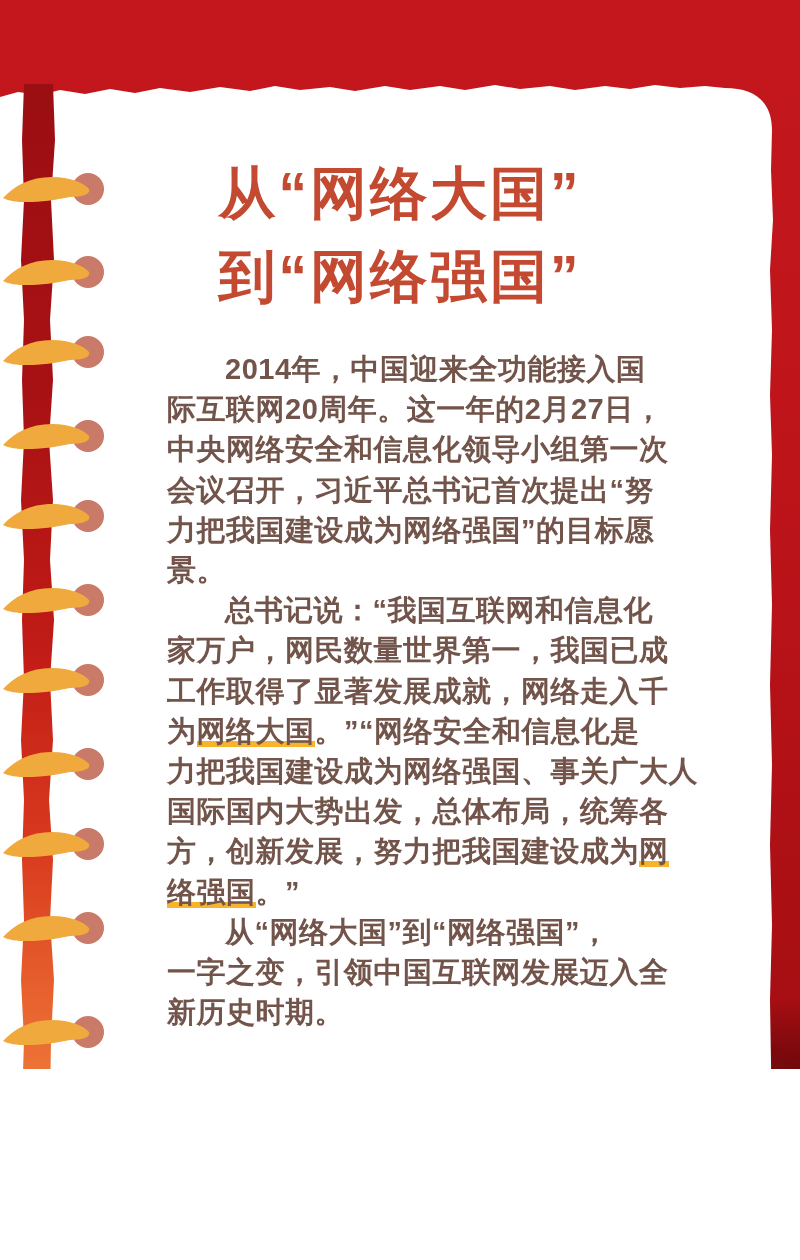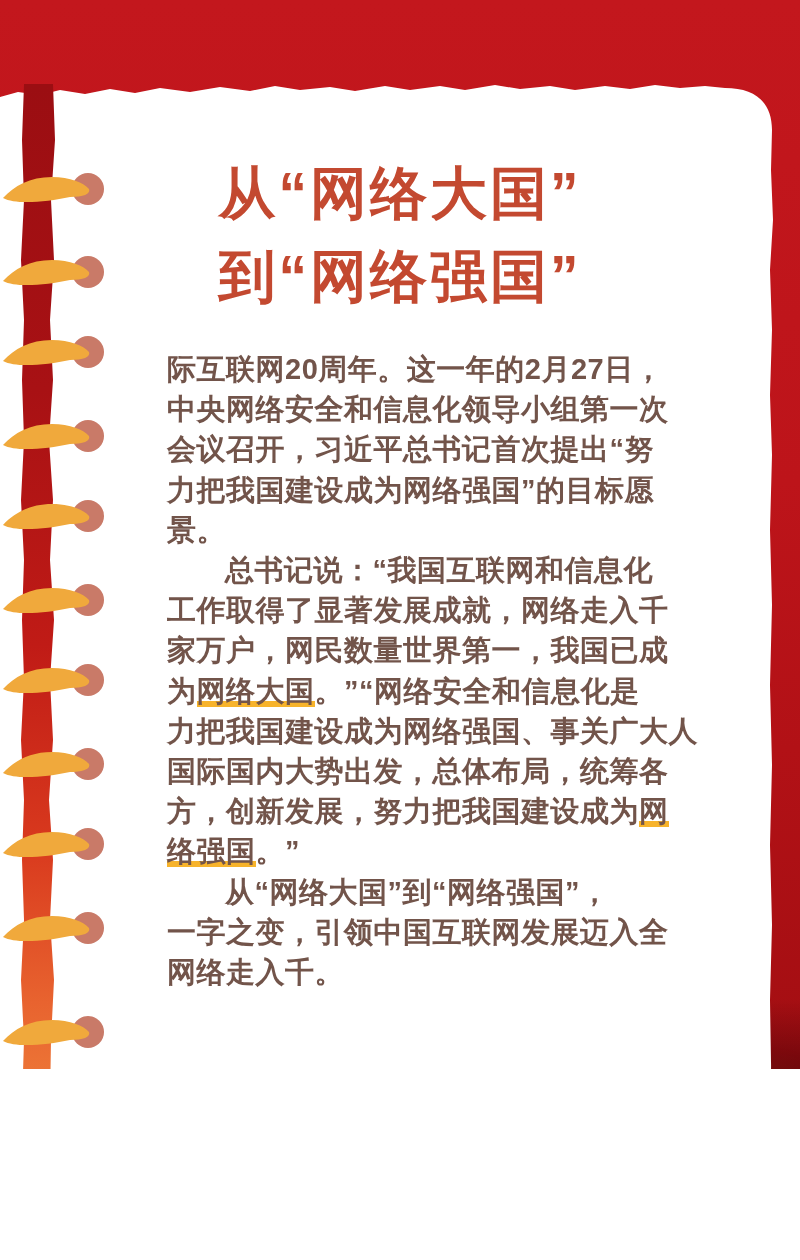--- a/index.html
+++ b/index.html
@@ -130,36 +130,37 @@
         </g>
       </g>
   </svg>
 
   <div class="title">
     <div>从“网络大国”</div>
     <div>到“网络强国”</div>
   </div>
 
   <div class="article" id="article">
+      <div class="bline indent"><span>2014年，中国迎来全功能接入国</span></div>
       <div class="bline"><span>际互联网20周年。这一年的2月27日，</span></div>
       <div class="bline"><span>中央网络安全和信息化领导小组第一次</span></div>
       <div class="bline"><span>会议召开，习近平总书记首次提出“努</span></div>
       <div class="bline"><span>力把我国建设成为网络强国”的目标愿</span></div>
       <div class="bline"><span>景。</span></div>
       <div class="bline indent"><span>总书记说：“我国互联网和信息化</span></div>
+      <div class="bline"><span>家万户，网民数量世界第一，我国已成</span></div>
       <div class="bline"><span>工作取得了显著发展成就，网络走入千</span></div>
-      <div class="bline"><span>家万户，网民数量世界第一，我国已成</span></div>
       <div class="bline"><span>为</span><span class="hl">网络大国</span><span>。”“网络安全和信息化是</span></div>
       <div class="bline"><span>力把我国建设成为网络强国、事关广大人</span></div>
       <div class="bline"><span>国际国内大势出发，总体布局，统筹各</span></div>
       <div class="bline"><span>方，创新发展，努力把我国建设成为</span><span class="hl">网</span></div>
       <div class="bline"><span class="hl">络强国</span><span>。”</span></div>
       <div class="bline indent"><span>从“网络大国”到“网络强国”，</span></div>
       <div class="bline"><span>一字之变，引领中国互联网发展迈入全</span></div>
-      <div class="bline"><span>网络走入千。</span></div>
+      <div class="bline"><span>新历史时期。</span></div>
     </div>
 
   <div class="footer">
     <div class="cctv-group">
       <span class="cctv-word">CCTV</span>
       <svg class="cctv-ring" width="64" height="64" viewBox="0 0 64 64">
         <circle cx="32" cy="30" r="24" fill="none" stroke="#ffffff" stroke-width="7" stroke-dasharray="125 26" stroke-dashoffset="-70" stroke-linecap="round"></circle>
       </svg>
       <span class="cctv-cn">央视网</span>
       <span class="cctv-com">com</span>

